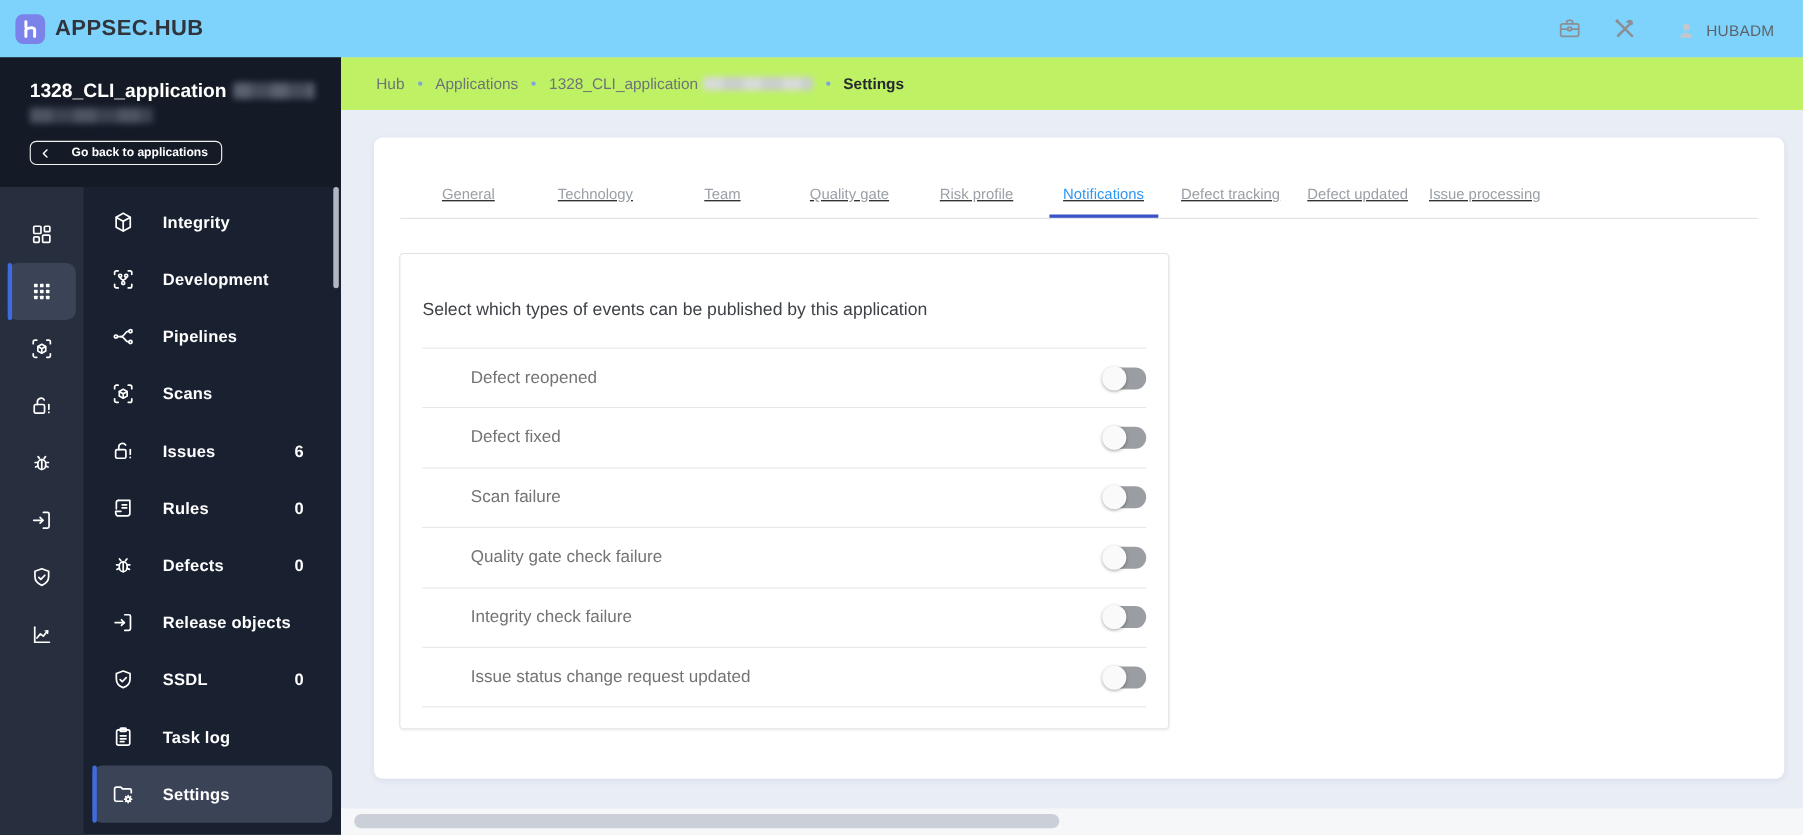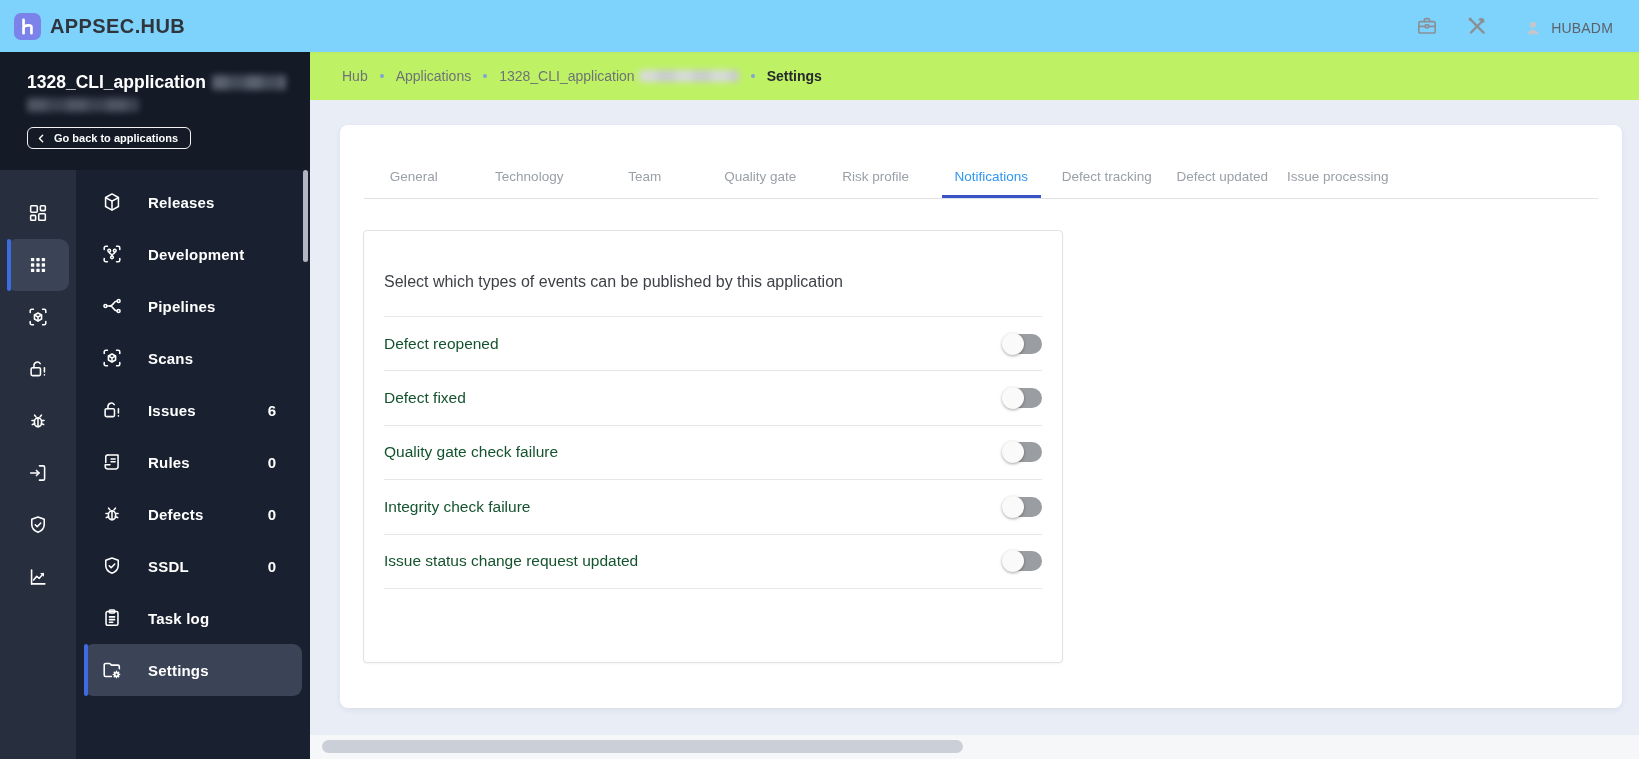--- a/index.html
+++ b/index.html
@@ -25,21 +25,21 @@
   .body-row{ flex:1; display:flex; min-height:0; }
 
   
   .sidebar{ width:310px; background:var(--sidebar-dark); display:flex; flex-direction:column; position:relative; flex-shrink:0; }
   .sb-header{ height:118px; background:var(--header-dark); padding:20px 24px 0 27px; position:relative; }
   .sb-title{ color:#fff; font-size:17.5px; font-weight:700; white-space:nowrap; display:flex; align-items:center; }
   .redact{ display:inline-block; border-radius:2px; filter:blur(3px); }
   .redact.r1{ width:84px; height:15px; margin-left:6px; background:repeating-linear-gradient(90deg,#59606e 0 16px,#454c59 16px 34px); }
   .redact.r2{ width:112px; height:14px; margin-top:5px; background:repeating-linear-gradient(90deg,#4d5462 0 20px,#3c4250 20px 40px); }
   .redact.r3{ width:100px; height:12px; margin-left:4px; background:repeating-linear-gradient(90deg,#d7d9dc 0 18px,#c9ccd1 18px 36px); }
-  .back-btn{ margin-top:11px; display:inline-flex; align-items:center; gap:7px; border:1px solid rgba(255,255,255,.95); border-radius:6px; padding:4px 12px 4px 8px; color:#fff; font-size:11px; font-weight:700; background:transparent; cursor:pointer; }
+  .back-btn{ margin-top:11px; display:inline-flex; align-items:center; gap:18px; border:1px solid rgba(255,255,255,.95); border-radius:6px; padding:4px 12px 4px 8px; color:#fff; font-size:11px; font-weight:700; background:transparent; cursor:pointer; }
   .sb-body{ flex:1; display:flex; min-height:0; position:relative; }
   .rail{ width:76px; background:var(--rail-dark); padding-top:17px; display:flex; flex-direction:column; align-items:center; flex-shrink:0; }
   .rail-item{ width:62px; height:52px; display:flex; align-items:center; justify-content:center; position:relative; cursor:pointer; border-radius:9px; }
   .rail-item.active{ background:var(--active-item); }
   .rail-item.active::before{ content:""; position:absolute; left:0; top:0; bottom:0; width:4px; border-radius:4px; background:var(--accent); }
   .nav{ flex:1; padding-top:6px; }
   .nav-item{ height:52px; margin:0 8px; padding:0 26px 0 17px; display:flex; align-items:center; gap:25px; cursor:pointer; border-radius:9px; position:relative; }
   .nav-item.active{ background:var(--active-item); }
   .nav-item.active::before{ content:""; position:absolute; left:0; top:0; bottom:0; width:4px; border-radius:4px; background:var(--accent); }
   .nav-label{ color:#fff; font-size:15px; font-weight:700; letter-spacing:.2px; }
@@ -47,30 +47,30 @@
   .sb-scroll{ position:absolute; right:2px; top:0; width:5px; height:92px; background:#cdd1d9; opacity:.85; border-radius:3px; cursor:pointer; }
 
   
   .content{ flex:1; display:flex; flex-direction:column; min-width:0; background:var(--content-bg); position:relative; }
   .breadcrumb{ height:48px; background:#bef264; display:flex; align-items:center; padding-left:32px; gap:12px; flex-shrink:0; }
   .bc-link{ font-size:14px; color:#6e7378; cursor:pointer; display:flex; align-items:center; }
   .bc-link.current{ color:#26292e; font-weight:700; cursor:default; }
   .bc-dot{ width:4px; height:4px; border-radius:50%; background:#7fa3da; }
 
   .panel{ position:absolute; left:30px; top:73px; width:1282px; height:583px; background:#fff; border-radius:8px; box-shadow:0 2px 6px rgba(25,39,80,.07); }
-  .tabs{ display:flex; padding:30px 24px 0 16px; }
+  .tabs{ display:flex; padding:30px 24px 0 28px;text-decoration:underline; }
   .tab{ width:115.5px; height:43px; display:flex; align-items:center; justify-content:center; font-size:13.5px; color:#9aa0a7; cursor:pointer; position:relative; }
   .tab.active{ color:var(--tab-active); }
   .tab.active::after{ content:""; position:absolute; bottom:0; left:8px; right:8px; height:3px; background:var(--tab-indicator); }
   .tabs-divider{ height:0; border-bottom:1px solid #dfe1e5; margin:0 24px; }
 
   .card{ margin:31px 0 0 23px; width:700px; height:433px; background:#fff; border:1px solid #e2e3e6; border-radius:4px; box-shadow:0 1px 2px rgba(0,0,0,.05); padding:16px 20px; overflow:hidden; }
   .card-header{ height:70px; display:flex; align-items:center; font-size:16px; color:#3e4247; border-bottom:1px solid #e6e7ea; }
   .toggle-row{ height:54.4px; display:flex; align-items:center; justify-content:space-between; border-bottom:1px solid #e6e7ea; }
-  .toggle-label{ font-size:15.5px; color:#14532d; }
+  .toggle-label{ font-size:15.5px; color:#737373;margin-left:44px; }
   .switch{ position:relative; width:40px; height:22px; cursor:pointer; flex-shrink:0; }
   .switch .track{ position:absolute; right:0; top:1px; width:36px; height:20px; border-radius:10px; background:#9a9da1; }
   .switch .knob{ position:absolute; left:0; top:0; width:22px; height:22px; border-radius:50%; background:#fafafa; box-shadow:0 1px 3px rgba(0,0,0,.35); }
 
   .hscroll{ position:absolute; left:0; right:0; bottom:0; height:24px; background:#f6f7f9; }
   .hscroll .thumb{ position:absolute; left:12px; top:5px; width:641px; height:13px; border-radius:7px; background:#cbd0d8; cursor:pointer; }
 
   svg{ display:block; }
 </style>
 </head>
@@ -223,21 +223,21 @@
           </div>
         <div class="nav" id="nav">
             <div class="nav-item">
               <span>
                 <svg width="22" height="22" viewBox="0 0 24 24" fill="none" stroke="#fff" stroke-width="1.7" stroke-linecap="round" stroke-linejoin="round">
                   <path d="M12 3.2 19 7.1v9.8l-7 3.9-7-3.9V7.1z"></path>
                   <path d="M5.2 7.3 12 11l6.8-3.7"></path>
                   <path d="M12 11v9.5"></path>
                 </svg>
               </span>
-              <span class="nav-label">Releases</span>
+              <span class="nav-label">Integrity</span>
             </div>
             <div class="nav-item">
               <span>
                 <svg width="22" height="22" viewBox="0 0 24 24" fill="none" stroke="#fff" stroke-width="1.7" stroke-linecap="round" stroke-linejoin="round">
                   <path d="M3.5 7V5.2c0-.9.8-1.7 1.7-1.7H7"></path>
                   <path d="M17 3.5h1.8c.9 0 1.7.8 1.7 1.7V7"></path>
                   <path d="M20.5 17v1.8c0 .9-.8 1.7-1.7 1.7H17"></path>
                   <path d="M7 20.5H5.2c-.9 0-1.7-.8-1.7-1.7V17"></path>
                   <circle cx="9" cy="8.4" r="1.5"></circle>
                   <circle cx="15" cy="8.4" r="1.5"></circle>
@@ -299,20 +299,30 @@
               <span>
                 <svg width="22" height="22" viewBox="0 0 24 24" fill="none" stroke="#fff" stroke-width="1.7" stroke-linecap="round" stroke-linejoin="round">
                   <path d="M12 8.6a3.9 3.9 0 0 1 3.9 3.9v1.8a3.9 3.9 0 0 1-7.8 0v-1.8A3.9 3.9 0 0 1 12 8.6z"></path>
                   <path d="M12 8.6v9.6"></path>
                   <path d="M9.7 7.3 8.3 5.6M14.3 7.3l1.4-1.7"></path>
                   <path d="M8.1 11.4H5.4M8.3 14.9l-2.5 1M15.9 11.4h2.7M15.7 14.9l2.5 1"></path>
                 </svg>
               </span>
               <span class="nav-label">Defects</span>
               <span class="nav-badge">0</span>
+            </div>
+            <div class="nav-item">
+              <span>
+                <svg width="22" height="22" viewBox="0 0 24 24" fill="none" stroke="#fff" stroke-width="1.7" stroke-linecap="round" stroke-linejoin="round">
+                  <path d="M13.6 4.2h4c.9 0 1.6.7 1.6 1.6v12.4c0 .9-.7 1.6-1.6 1.6h-4"></path>
+                  <path d="M4 12h9.1"></path>
+                  <path d="m10.3 9.2 2.8 2.8-2.8 2.8"></path>
+                </svg>
+              </span>
+              <span class="nav-label">Release objects</span>
             </div>
             <div class="nav-item">
               <span>
                 <svg width="22" height="22" viewBox="0 0 24 24" fill="none" stroke="#fff" stroke-width="1.7" stroke-linecap="round" stroke-linejoin="round">
                   <path d="M12 3.3 18.8 5.8v5.3c0 4.3-2.8 7.2-6.8 8.7-4-1.5-6.8-4.4-6.8-8.7V5.8z"></path>
                   <path d="m9 11.8 2.1 2.1 3.9-4.1"></path>
                 </svg>
               </span>
               <span class="nav-label">SSDL</span>
               <span class="nav-badge">0</span>
@@ -377,20 +387,27 @@
                 </div>
               </div>
               <div class="toggle-row">
                 <span class="toggle-label">Defect fixed</span>
                 <div class="switch">
                   <div class="track"></div>
                   <div class="knob"></div>
                 </div>
               </div>
               <div class="toggle-row">
+                <span class="toggle-label">Scan failure</span>
+                <div class="switch">
+                  <div class="track"></div>
+                  <div class="knob"></div>
+                </div>
+              </div>
+              <div class="toggle-row">
                 <span class="toggle-label">Quality gate check failure</span>
                 <div class="switch">
                   <div class="track"></div>
                   <div class="knob"></div>
                 </div>
               </div>
               <div class="toggle-row">
                 <span class="toggle-label">Integrity check failure</span>
                 <div class="switch">
                   <div class="track"></div>

